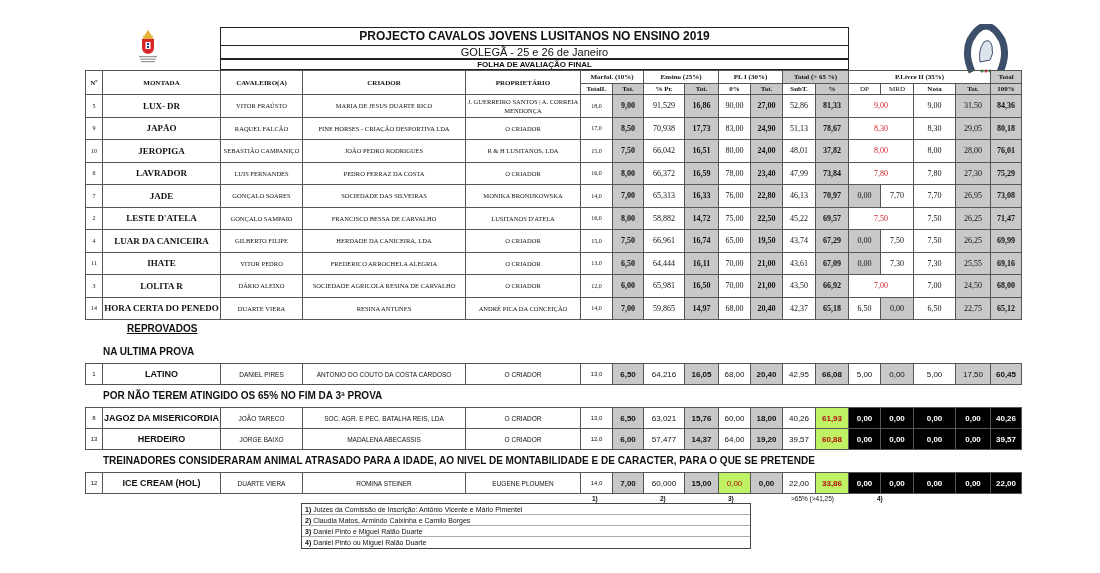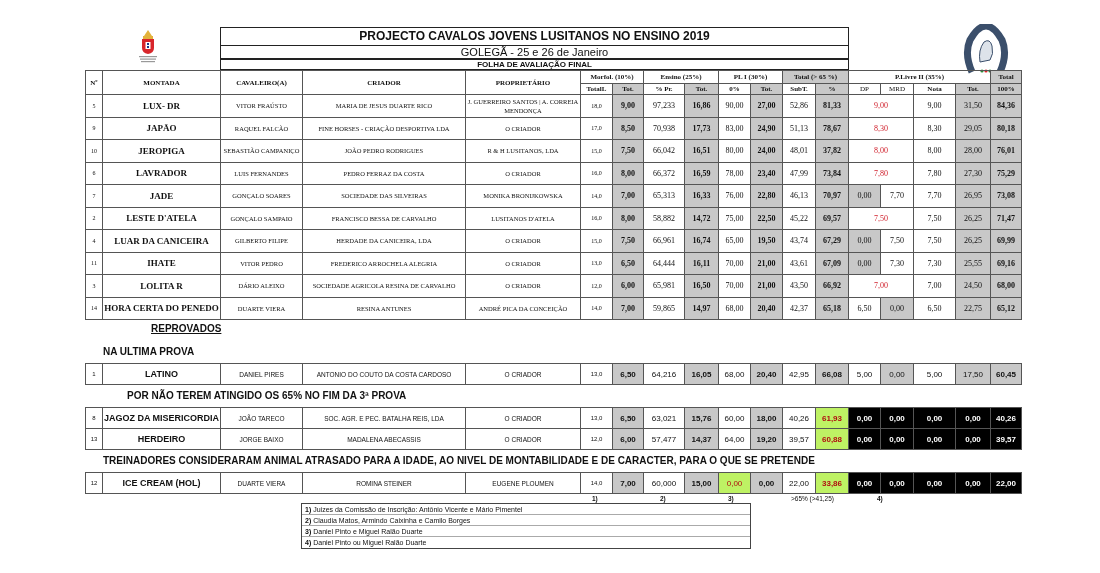--- a/index.html
+++ b/index.html
@@ -110,21 +110,21 @@
   </thead>
   <tbody id="approved-body">
       <tr style="height:22.5px">
         <td class="nn">5</td>
         <td class="mont">LUX- DR</td>
         <td class="tiny">VITOR FRAÚSTO</td>
         <td class="tiny">MARIA DE JESUS DUARTE RICO</td>
         <td class="tiny wrap">J. GUERREIRO SANTOS | A. CORREIA MENDONÇA</td>
         <td class="nn">18,0</td>
         <td class="num b g">9,00</td>
-        <td class="num">97,233</td>
+        <td class="num">91,529</td>
         <td class="num b g">16,86</td>
         <td class="num">90,00</td>
         <td class="num b g">27,00</td>
         <td class="num">52,86</td>
         <td class="num b g">81,33</td>
         <td colspan="2" class="num r">9,00</td>
         <td class="num">9,00</td>
         <td class="num g">31,50</td>
         <td class="num b g">84,36</td>
       </tr>
@@ -299,21 +299,21 @@
         <td class="num b g">65,18</td>
         <td class="num">6,50</td>
         <td class="num g">0,00</td>
         <td class="num">6,50</td>
         <td class="num g">22,75</td>
         <td class="num b g">65,12</td>
       </tr>
     </tbody>
 </table>
 
-<div class="abs section" style="left:127px; top:323px; text-decoration:underline;margin-left:24px;">REPROVADOS</div>
+<div class="abs section" style="left:127px; top:323px; text-decoration:underline;">REPROVADOS</div>
 <div class="abs section" style="left:103px; top:346px;">NA ULTIMA PROVA</div>
 
 <table id="latino" style="left:85px; top:363px; width:936px;">
   <colgroup>
     <col style="width:17px">
       <col style="width:118px">
       <col style="width:82px">
       <col style="width:163px">
       <col style="width:115px">
     <col style="width:32px">
@@ -347,21 +347,21 @@
         <td class="num b g">66,08</td>
         <td class="num">5,00</td>
         <td class="num g">0,00</td>
         <td class="num">5,00</td>
         <td class="num g">17,50</td>
         <td class="num b g">60,45</td>
       </tr>
     </tbody>
 </table>
 
-<div class="abs section" style="left:103px; top:390px;margin-left:24px;">POR NÃO TEREM ATINGIDO OS 65% NO FIM DA 3ª PROVA</div>
+<div class="abs section" style="left:103px; top:390px;">POR NÃO TEREM ATINGIDO OS 65% NO FIM DA 3ª PROVA</div>
 
 <table id="group2" style="left:85px; top:407px; width:936px;">
   <colgroup>
     <col style="width:17px">
       <col style="width:118px">
       <col style="width:82px">
       <col style="width:163px">
       <col style="width:115px">
     <col style="width:32px">
       <col style="width:31px">

